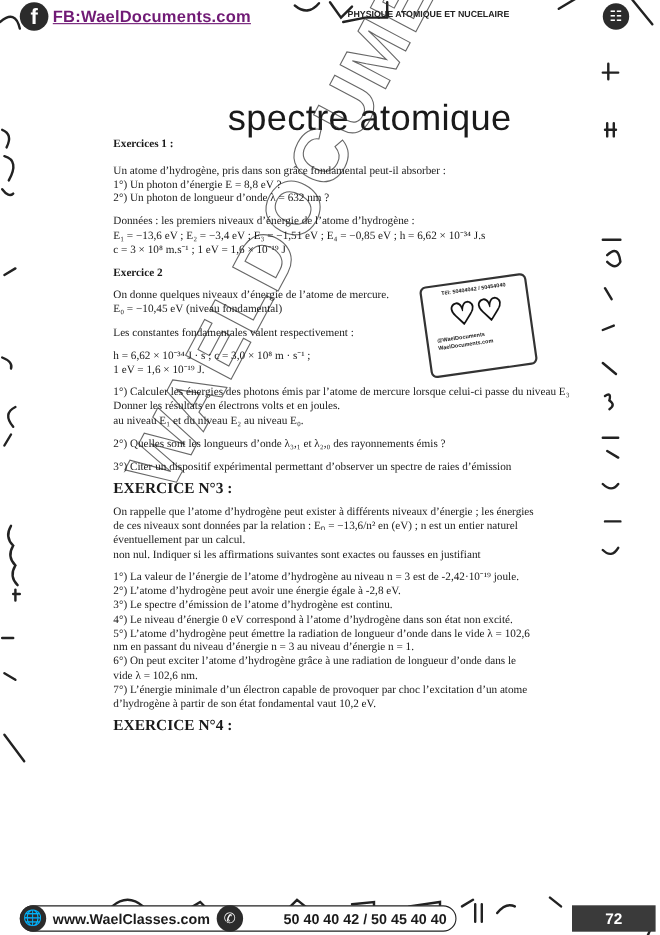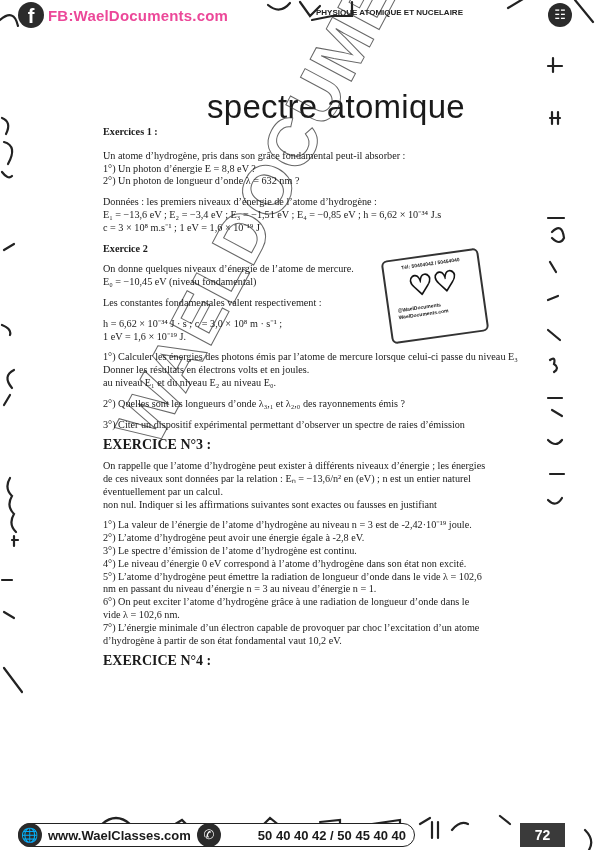--- a/index.html
+++ b/index.html
@@ -1,40 +1,40 @@
 <!DOCTYPE html>
 <html><head>
 <meta charset="utf-8">
 <style>
   html, body { margin:0; padding:0; }
   body { width:600px; height:850px; background:#ffffff; position:relative; overflow:hidden; font-family:"Liberation Serif", serif; color:#1a1a1a; }
   .doodle { position:absolute; pointer-events:none; }
   .hdr-fb { position:absolute; left:18px; top:2px; display:flex; align-items:center; gap:4px; }
   .fb-icon { width:26px; height:26px; border-radius:50%; background:#2b2b2b; color:#fff; font:bold 20px "Liberation Sans", sans-serif; display:flex; align-items:flex-end; justify-content:center; overflow:hidden; }
-  .hdr-fb-text { font:bold 15px "Liberation Sans", sans-serif; color:#ec4899; letter-spacing:0.2px; }
+  .hdr-fb-text { font:bold 15px "Liberation Sans", sans-serif; color:#701a75; letter-spacing:0.2px;text-decoration:underline; }
   .hdr-subject { position:absolute; left:316px; top:8px; font:bold 8px "Liberation Sans", sans-serif; color:#222; }
   .book-icon { position:absolute; left:548px; top:3px; width:24px; height:24px; border-radius:50%; background:#2b2b2b; color:#fff; font-size:13px; display:flex; align-items:center; justify-content:center; }
   .title { position:absolute; left:0; width:600px; top:88px; text-align:center; font:33px "Liberation Sans", sans-serif; color:#1a1a1a; letter-spacing:0.3px;padding-left:36px; }
   .content { position:absolute; left:103px; top:126px; width:420px; font-size:10.2px; line-height:12.8px; }
   .content p { margin:0; }
   .h { font-weight:bold; }
   .hcaps { font-weight:bold; font-size:14px; }
   .gap1 { height:8px; } .gap2 { height:11px; }
   .stamp { position:absolute; left:386px; top:254px; width:94px; height:80px; border:2px solid #333; border-radius:6px; transform:rotate(-8deg); background:#fff; font:bold 5px "Liberation Sans", sans-serif; text-align:center; }
   .stamp .tel { margin-top:4px; }
   .stamp .logo { font-size:28px; line-height:36px; color:#111; }
   .stamp .lines { text-align:left; padding-left:8px; line-height:7px; }
   .wm { position:absolute; left:100px; top:420px; font:bold 68px "Liberation Sans", sans-serif; color:transparent; -webkit-text-stroke:1px #333; transform:rotate(-62deg); transform-origin:left top; white-space:nowrap; opacity:0.75; letter-spacing:2px; }
   .footer { position:absolute; left:18px; top:822px; height:26px; display:flex; align-items:center; }
   .pill { display:flex; align-items:center; border:1.5px solid #222; border-radius:13px; height:22px; padding:0 8px 0 0; background:#fff; }
   .globe { width:24px; height:24px; border-radius:50%; background:#2b2b2b; color:#fff; font-size:14px; display:flex; align-items:center; justify-content:center; margin-right:6px; margin-left:-1px; }
   .f-web { font:bold 13px "Liberation Sans", sans-serif; margin-right:6px; }
   .phone { width:24px; height:24px; border-radius:50%; background:#2b2b2b; color:#fff; font-size:13px; display:flex; align-items:center; justify-content:center; margin-right:4px; }
   .f-phone { font:bold 13px "Liberation Sans", sans-serif;padding-left:33px; }
-  .pagebox { position:absolute; left:520px; top:823px; width:45px; height:24px; background:#3a3a3a; color:#fff; font:bold 14px "Liberation Sans", sans-serif; display:flex; align-items:center; justify-content:center; }
+  .pagebox { position:absolute; left:520px; top:823px; width:76px; height:24px; background:#3a3a3a; color:#fff; font:bold 14px "Liberation Sans", sans-serif; display:flex; align-items:center; justify-content:center; }
 </style>
 </head>
 <body>
 
 <svg class="doodle" width="600" height="850" style="left:0;top:0">
   <g stroke="#222" stroke-width="2.2" fill="none" stroke-linecap="round">
     <path d="M0 20 q14 -12 18 6"></path>
     <path d="M268 5 q12 10 22 -2 M300 2 l10 14 l10 -10"></path>
     <path d="M312 20 l20 -4 l20 0 l0 -14"></path>
     <path d="M508 8 l20 -12 M575 0 l18 22"></path>

